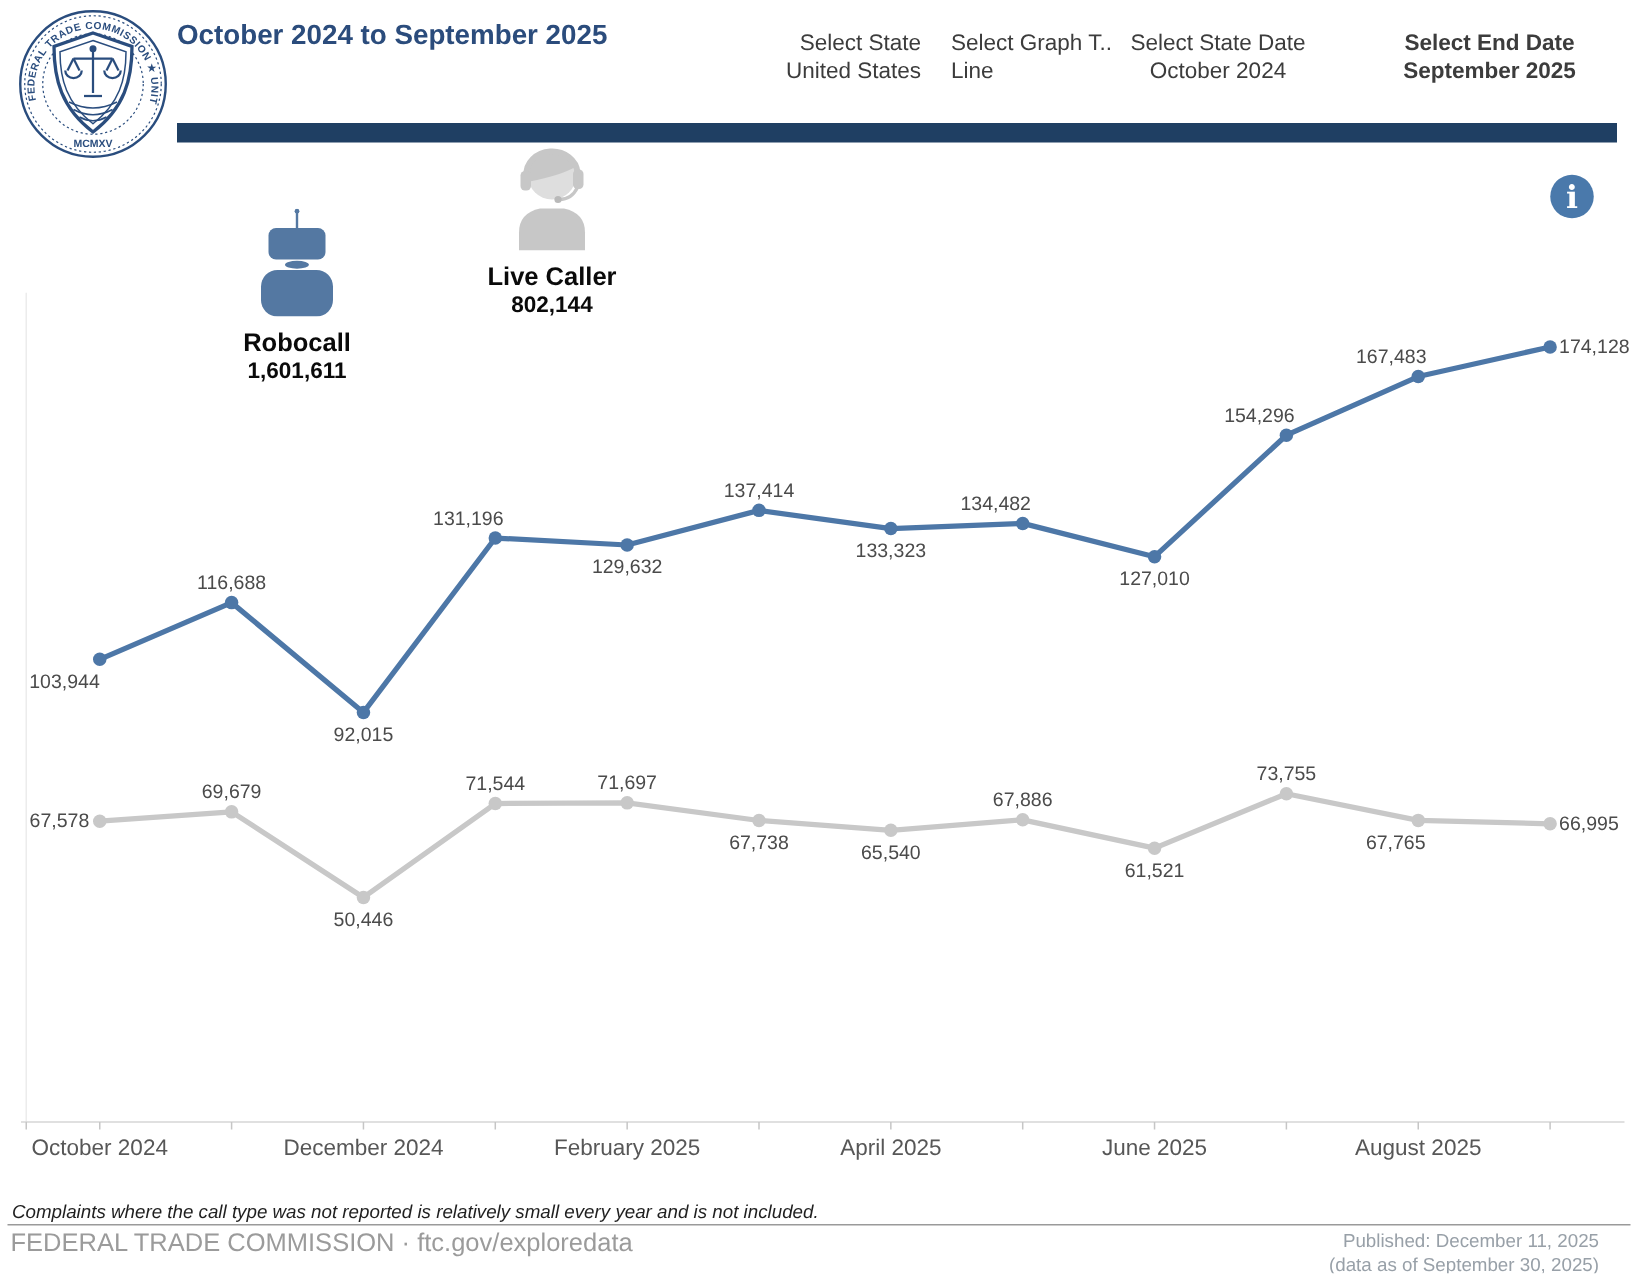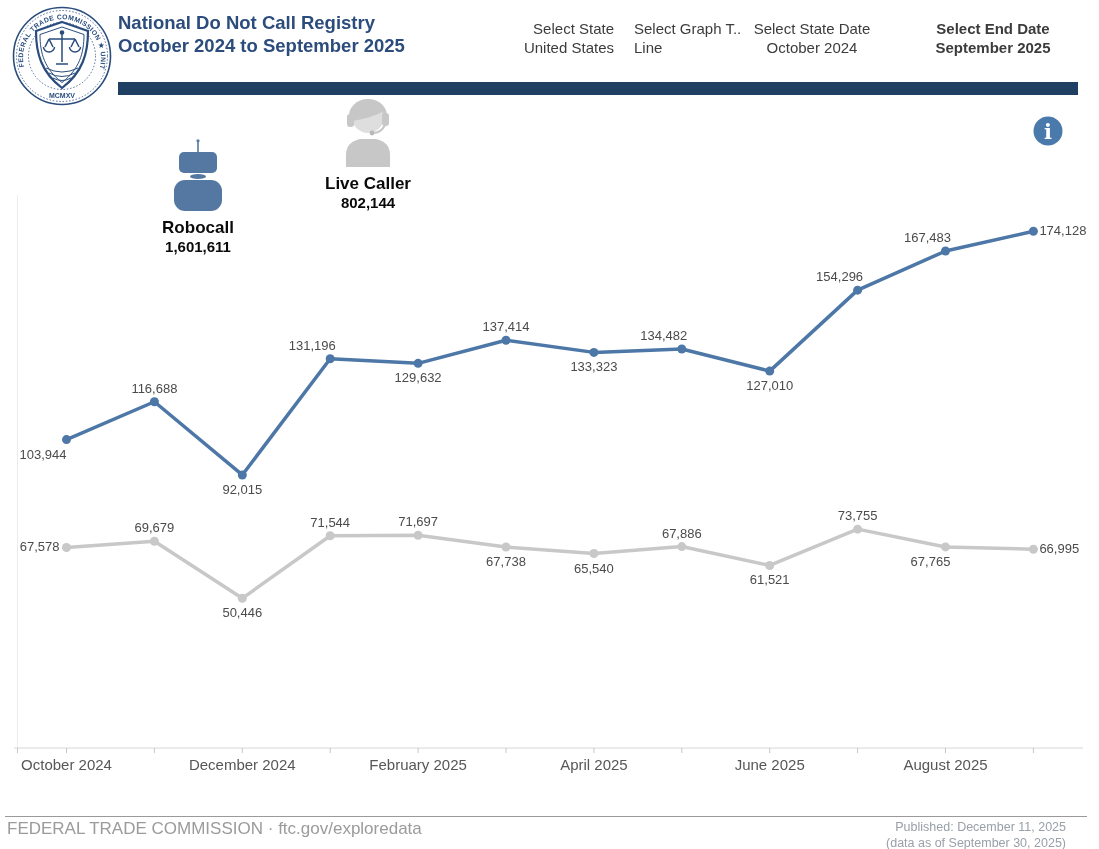--- a/index.html
+++ b/index.html
@@ -67,21 +67,20 @@
       <line x1="44" y1="58" x2="56" y2="58"></line>
     </g>
     <g stroke="#2a4d7e" stroke-width="1" fill="none">
       <path d="M34 62 Q50 70 66 62"></path>
         <path d="M37 67 Q50 74 63 67"></path>
         <path d="M41 72 Q50 77 59 72"></path>
     </g>
   </svg>
 
   <div class="title">
-    <div>National Do Not Call Registry</div>
     <div>October 2024 to September 2025</div>
   </div>
 
   <div class="filter filter-state">
     <div class="flabel">Select State</div>
     <div class="fvalue">United States</div>
   </div>
   <div class="filter filter-graph">
     <div class="flabel">Select Graph T..</div>
     <div class="fvalue">Line</div>
@@ -196,20 +195,21 @@
       <text x="418.1" y="331.2492581602374" text-anchor="middle" font-size="13" fill="#4b4b4b">71,697</text>
       <text x="506" y="370.99703264094956" text-anchor="middle" font-size="13" fill="#4b4b4b">67,738</text>
       <text x="593.9000000000001" y="377.5192878338279" text-anchor="middle" font-size="13" fill="#4b4b4b">65,540</text>
       <text x="681.8000000000001" y="342.55786350148367" text-anchor="middle" font-size="13" fill="#4b4b4b">67,886</text>
       <text x="769.7" y="389.4451038575668" text-anchor="middle" font-size="13" fill="#4b4b4b">61,521</text>
       <text x="857.6" y="325.14243323442133" text-anchor="middle" font-size="13" fill="#4b4b4b">73,755</text>
       <text x="930.5" y="370.91691394658756" text-anchor="middle" font-size="13" fill="#4b4b4b">67,765</text>
       <text x="1039.4" y="358.2017804154303" text-anchor="start" font-size="13" fill="#4b4b4b">66,995</text>
     </svg>
 
+  <div class="footnote">Complaints where the call type was not reported is relatively small every year and is not included.</div>
   <div class="divider"></div>
   <div class="footer-left">
     <span>FEDERAL TRADE COMMISSION</span>
     <span>·</span>
     <span class="link">ftc.gov/exploredata</span>
   </div>
   <div class="published">
     <div>Published: December 11, 2025</div>
     <div>(data as of September 30, 2025)</div>
   </div>

